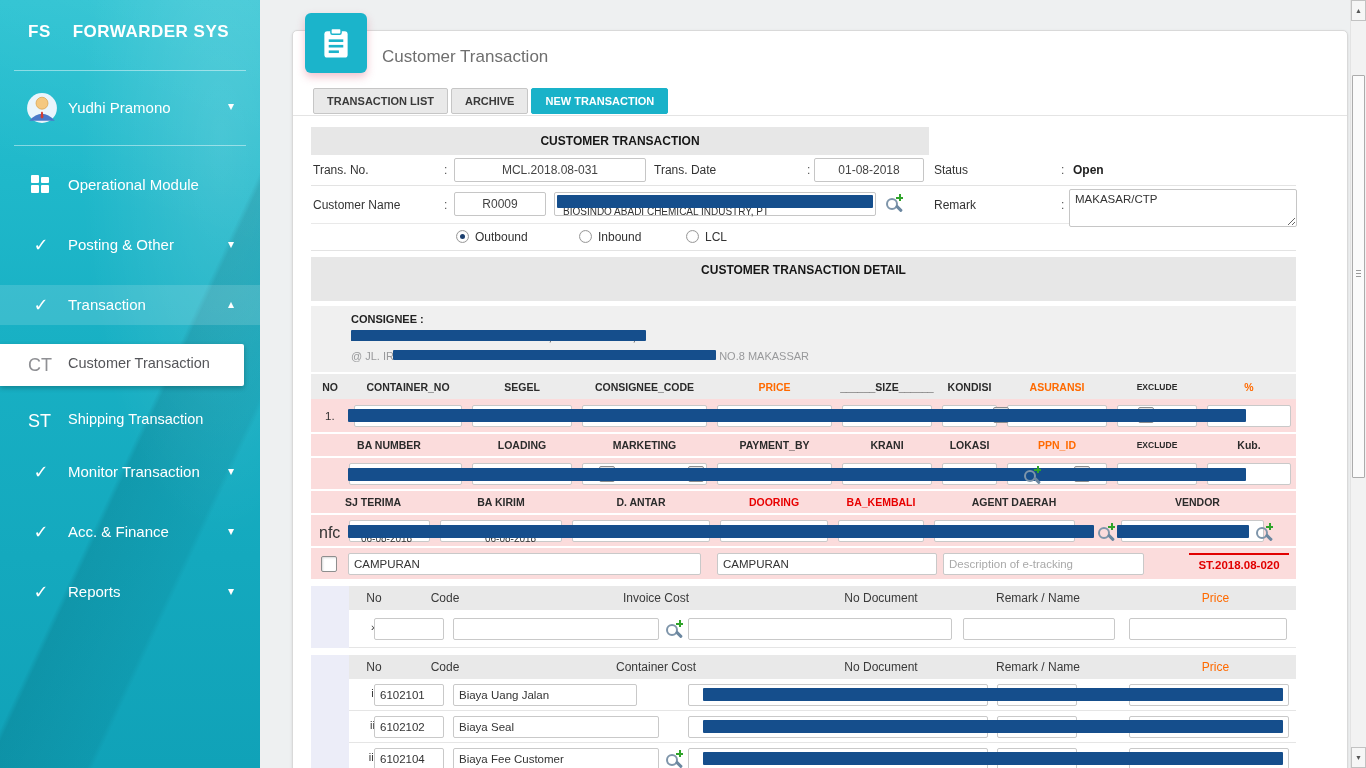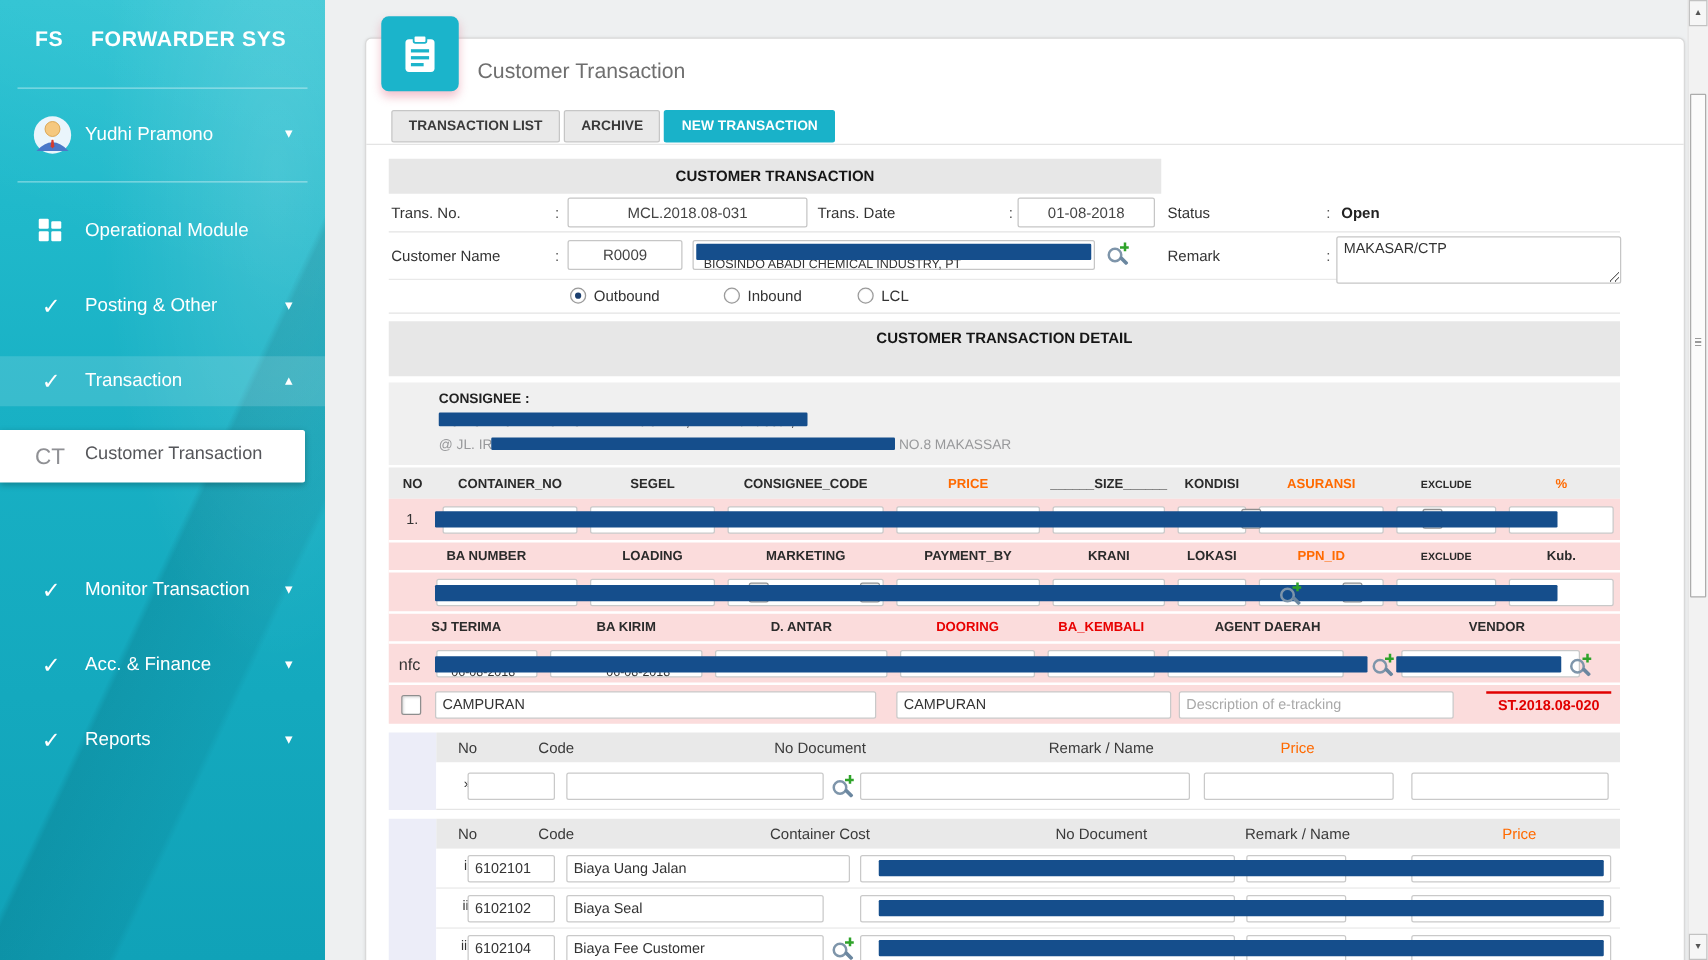--- a/index.html
+++ b/index.html
@@ -95,21 +95,21 @@
   .hcell.sm{font-size:8.5px;}
   .pink{background:#fbdcdc;}
   .prow{position:relative;height:33px;}
   .phead{height:24px;border-top:2px solid #fff;}
   .prow + .prow,.phead + .prow,.prow + .phead{border-top:2px solid #fff;}
   .slot{background:#fff;border:1px solid #c9c9c9;border-radius:2px;height:22px;margin:0 5px;}
   .slot.ml{margin-left:38px;}
   .slot.mr{margin-right:24px;}
   .slot.ml2{margin-left:22px;margin-right:32px;}
   .rowno{font-size:11.5px;color:#333;padding-left:14px;}
-  .nfc{position:absolute;left:8px;top:9px;font-size:13px;color:#333;z-index:6;}
+  .nfc{position:absolute;left:8px;top:9px;font-size:16px;color:#333;z-index:6;}
   .ainp{position:absolute;height:22px;background:#fff;border:1px solid #c9c9c9;border-radius:2px;
     font-size:11.5px;color:#333;font-family:inherit;padding:0 5px;}
   .ainp.ph::placeholder{color:#a9a9a9;}
   .stref{position:absolute;left:878px;top:5px;width:100px;border-top:2px solid #e10000;
     padding-top:4px;text-align:center;font-size:11.5px;font-weight:bold;color:#e10000;}
 
   
   .cost{position:relative;margin-top:7px;}
   .strip{position:absolute;left:0;top:0;bottom:0;width:38px;background:#ecedf8;}
   .costhdr{margin-left:38px;height:24px;background:#e9e9e9;display:grid;align-items:center;
@@ -179,20 +179,24 @@
 
   <div class="sb-item hl" style="top:285px">
     <span class="ico ck">✓</span>
     <span class="lbl">Transaction</span>
     <span class="caret" style="top:12px">▴</span>
   </div>
 
   <div class="sb-sub active" style="top:344px">
     <span class="abbr">CT</span>
     <span class="lbl">Customer Transaction</span>
+  </div>
+  <div class="sb-sub" style="top:400px">
+    <span class="abbr">ST</span>
+    <span class="lbl">Shipping Transaction</span>
   </div>
 
   <div class="sb-item" style="top:452px">
     <span class="ico ck">✓</span>
     <span class="lbl">Monitor Transaction</span>
     <span class="caret" style="top:12px">▾</span>
   </div>
   <div class="sb-item" style="top:512px">
     <span class="ico ck">✓</span>
     <span class="lbl">Acc. &amp; Finance</span>
@@ -363,30 +367,31 @@
           </span>
         <span class="mag" style="left:944px;top:8px">
             <i></i>
           </span>
       </div>
 
       <div class="prow">
         <span class="cb" style="left:10px;top:8px"></span>
         <input class="ainp" style="left: 37px; top: 5px; width: 353px;" value="CAMPURAN">
         <input class="ainp" style="left: 406px; top: 5px; width: 220px;" value="CAMPURAN">
-        <input class="ainp ph" style="left: 632px; top: 5px; width: 220px;" placeholder="Description of e-tracking">
+        <input class="ainp ph" style="left: 632px; top: 5px; width: 201px;" placeholder="Description of e-tracking">
         <span class="stref">ST.2018.08-020</span>
       </div>
     </div>
 
     <div class="cost">
       <div class="strip"></div>
       <div class="costhdr">
         <span class="ccell">No</span>
         <span class="ccell">Code</span>
+        <span class="ccell">Invoice Cost</span>
         <span class="ccell">No Document</span>
         <span class="ccell">Remark / Name</span>
         <span class="ccell or">Price</span>
       </div>
       <div class="crow h38">
         <span class="cno" style="top:11px">»</span>
         <input class="ainp" style="left: 25px; top: 8px; width: 70px;">
         <input class="ainp" style="left: 104px; top: 8px; width: 206px;">
         <span class="mag" style="left:316px;top:10px">
             <i></i>
@@ -404,21 +409,21 @@
         <span class="ccell">Code</span>
         <span class="ccell">Container Cost</span>
         <span class="ccell">No Document</span>
         <span class="ccell">Remark / Name</span>
         <span class="ccell or">Price</span>
       </div>
 
       <div class="crow h32">
         <span class="cno" style="top:8px">i.</span>
         <input class="ainp" style="left: 25px; top: 5px; width: 70px;" value="6102101">
-        <input class="ainp" style="left: 104px; top: 5px; width: 227px;" value="Biaya Uang Jalan">
+        <input class="ainp" style="left: 104px; top: 5px; width: 184px;" value="Biaya Uang Jalan">
         <input class="ainp" style="left: 339px; top: 5px; width: 300px;">
         <input class="ainp" style="left: 648px; top: 5px; width: 80px;">
         <input class="ainp" style="left: 780px; top: 5px; width: 160px;">
         <span class="bar" style="left:354px;top:9px;width:580px"></span>
       </div>
 
       <div class="crow h32">
         <span class="cno" style="top:8px">ii.</span>
         <input class="ainp" style="left: 25px; top: 5px; width: 70px;" value="6102102">
         <input class="ainp" style="left: 104px; top: 5px; width: 206px;" value="Biaya Seal">

